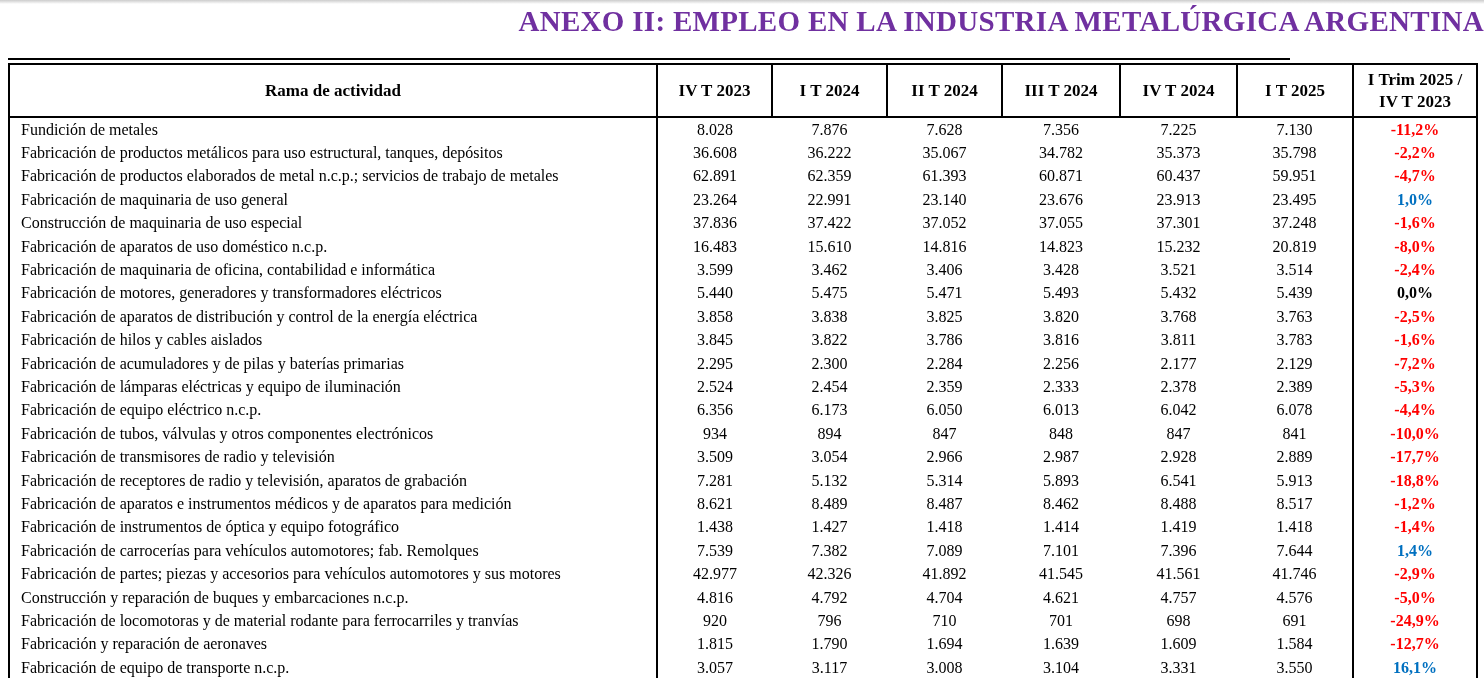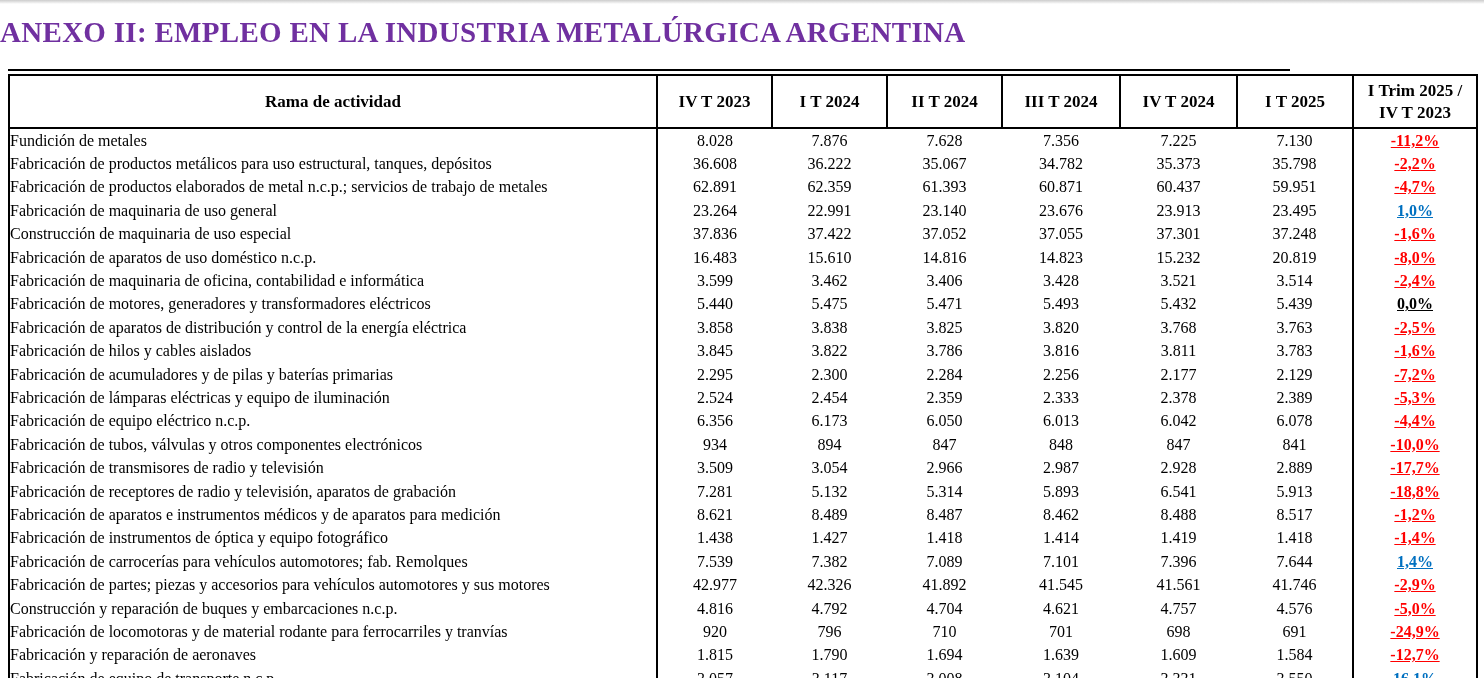--- a/index.html
+++ b/index.html
@@ -7,25 +7,25 @@
     width: 1484px; height: 678px;
     background: #ffffff;
     font-family: "Liberation Serif", serif;
     overflow: hidden;
   }
   .top-shade {
     position: absolute; top: 0; left: 0; width: 100%; height: 4px;
     background: linear-gradient(to bottom, #cccccc, rgba(255,255,255,0));
   }
   .page-title {
-    text-align: left;
+    text-align: right;
     color: var(--title-color, #7030A0);
     font-weight: bold;
     font-size: 29px;
-    padding-top: 16px;
+    padding-top: 5px;
     letter-spacing: 0.3px;
   }
   .table-wrap { margin-left: 8px; width: 1282px; margin-top: 20px; }
   .top-rule { height: 2px; background: #000; margin-top: 3px; }
   table.data {
     border-collapse: collapse;
     table-layout: fixed;
     width: 1468px;
     margin-top: 3px;
     border: 2px solid #000;
@@ -46,29 +46,28 @@
     font-size: 16px;
     height: 23.4px;
     padding: 0;
     text-align: center;
     vertical-align: middle;
     line-height: 1;
     color: #000;
   }
   td.label {
     text-align: left;
-    padding-left: 0;
+    padding-left: 11px;
     border-right: 2px solid #000;
     white-space: nowrap;
     overflow: hidden;
   }
   td.delta {
     border-left: 2px solid #000;
     font-weight: bold;
-    text-decoration: underline;
   }
   td.delta.down { color: var(--neg-color, #FF0000); }
   td.delta.up   { color: var(--pos-color, #0070C0); }
   td.delta.flat { color: var(--zero-color, #000000); }
   .bottom-rule { height: 3px; background: #000; margin-top: 3px; }
 </style>
 </head>
 <body>
 
 <div class="top-shade"></div>

